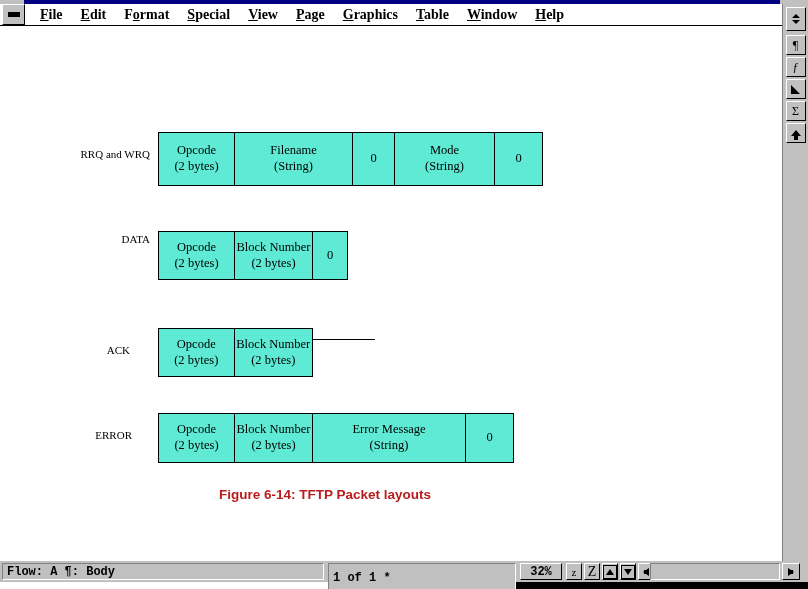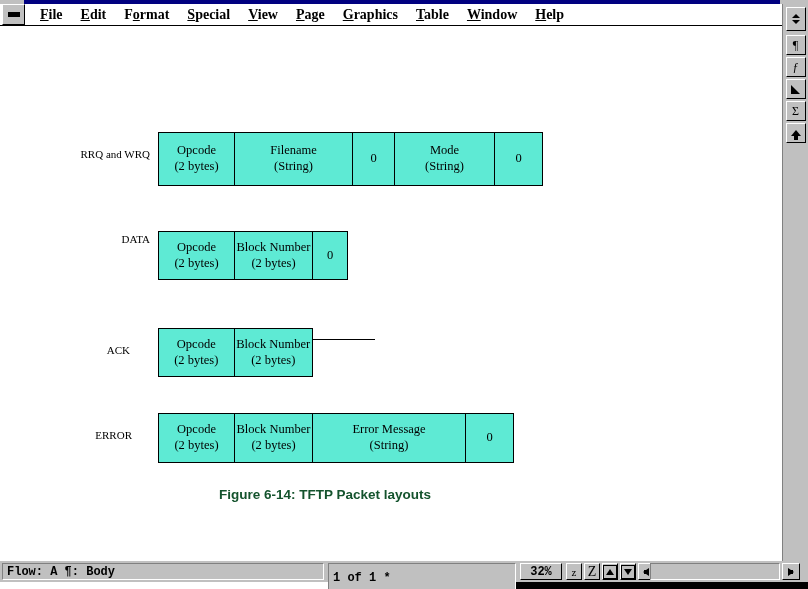--- a/index.html
+++ b/index.html
@@ -107,21 +107,21 @@
   .ack-line {
     position: absolute;
     height: 0; border-top: 1px solid #000000;
   }
 
   .caption {
     position: absolute;
     font-family: "Liberation Sans", sans-serif;
     font-weight: bold;
     font-size: 13.5px;
-    color: #14532d;
+    color: #b91c1c;
     white-space: nowrap;
   }
 
   
   .right-rail {
     position: absolute; right: 0; top: 4px; width: 26px; height: 557px;
     background: #c0c0c0;
     border-left: 1px solid #808080;
     box-sizing: border-box;
   }

